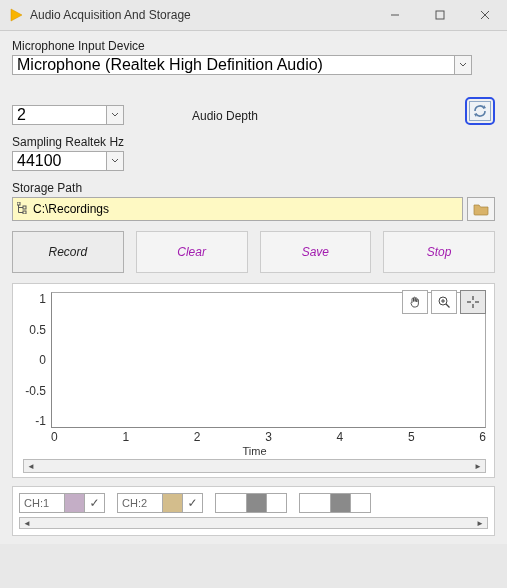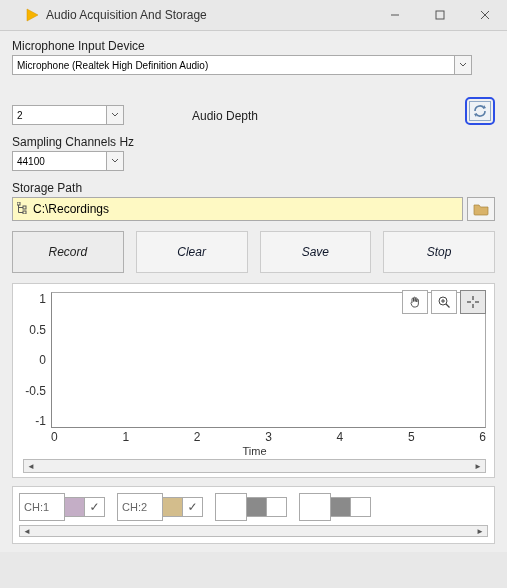--- a/index.html
+++ b/index.html
@@ -1,54 +1,54 @@
 <!DOCTYPE html>
 <html><head>
 <meta charset="utf-8">
 <style>
   * { box-sizing: border-box; margin: 0; padding: 0; font-family: 'Segoe UI', Tahoma, sans-serif; font-size: 12px; }
   body { background: #e8e8e8; width: 507px; height: 588px; overflow: hidden; }
-  .titlebar { height: 30px; background: #e8e8e8; display: flex; align-items: center; padding-left: 24px; }
+  .titlebar { height: 30px; background: #e8e8e8; display: flex; align-items: center; padding-left: 8px; }
   .title-icon { width: 16px; height: 16px; margin-right: 6px; }
   .title-text { flex: 1; font-size: 12px; color: #333; }
   .win-btns { display: flex; height: 100%; }
   .win-btn { width: 45px; display: flex; align-items: center; justify-content: center; color: #555; }
   .content { padding: 8px 12px; background: #eeeeee; border-top: 1px solid #ccc; }
   .label { font-size: 12px; color: #222; margin-bottom: 2px; display: block; }
   .row { display: flex; align-items: flex-end; gap: 24px; margin-bottom: 10px; }
   .field { display: flex; flex-direction: column; }
   .select-wrap { position: relative; display: inline-flex; align-items: center; background: #fff; border: 1px solid #aaa; height: 20px; }
   .select-wrap.wide { width: 460px; }
   .select-wrap.small { width: 112px; }
   .select-wrap.med { width: 118px; }
-  .select-wrap input { border: none; outline: none; padding: 0 4px; height: 100%; width: calc(100% - 17px); font-size: 10px; background: transparent; }
+  .select-wrap input { border: none; outline: none; padding: 0 4px; height: 100%; width: calc(100% - 17px); font-size: 16px; background: transparent; }
   .select-caret { width: 17px; height: 100%; border-left: 1px solid #aaa; background: #f4f4f4; display: flex; align-items: center; justify-content: center; position: absolute; right: 0; top: 0; }
   .refresh-box { margin-left: auto; border: 2px solid #2c4fe6; border-radius: 5px; padding: 2px; background: #f0f0f0; align-self: flex-start; margin-top: 12px; }
   .refresh-inner { width: 22px; height: 20px; display: flex; align-items: center; justify-content: center; border: 1px solid #8fa8c7; background: #eef2f6; }
   .path-row { display: flex; align-items: center; gap: 4px; margin-bottom: 10px; }
   .path-input { flex: 1; height: 24px; background: #fef9c3; border: 1px solid #aaa; display: flex; align-items: center; padding: 0 4px; gap: 4px; }
   .folder-btn { width: 28px; height: 24px; border: 1px solid #aaa; background: #f4f4f4; display: flex; align-items: center; justify-content: center; }
   .btn-row { display: flex; gap: 12px; margin-bottom: 10px; }
   .btn { flex: 1; height: 42px; background: #f4f4f4; border: 1px solid #ccc; display: flex; align-items: center; justify-content: center; font-size: 12px; color: #222; font-style: italic; }
   .btn.active { border: 1px solid #b0b0b0; background: #ececec; font-weight: 500; }
-  .btn.disabled { color: #0f172a; }
+  .btn.disabled { color: #a21caf; }
   .chart-panel { background: #fff; border: 1px solid #ccc; padding: 8px 8px 4px 10px; position: relative; margin-bottom: 8px; }
   .chart-tools { position: absolute; top: 6px; right: 8px; display: flex; gap: 3px; z-index: 2; }
   .tool { width: 26px; height: 24px; border: 1px solid #aaa; background: #fefefe; display: flex; align-items: center; justify-content: center; }
   .tool.active { background: #e8e8e8; border-color: #888; }
   .chart-body { display: flex; height: 136px; }
   .y-axis { display: flex; flex-direction: column; justify-content: space-between; align-items: flex-end; padding-right: 5px; width: 28px; font-size: 11px; color: #333; }
   .plot-area { flex: 1; border: 1px solid #888; border-right-color: #aaa; border-top-color: #aaa; position: relative; background: #fff; }
   .x-axis { display: flex; justify-content: space-between; padding: 2px 0 0 28px; font-size: 11px; color: #333; }
   .x-label { text-align: center; font-size: 11px; color: #333; padding-top: 1px; }
   .hscroll { display: flex; align-items: center; height: 14px; border: 1px solid #bbb; background: #f0f0f0; margin-top: 2px; }
   .hscroll .arrow { width: 14px; display: flex; align-items: center; justify-content: center; font-size: 8px; color: #555; }
   .hscroll .track { flex: 1; height: 100%; }
   .legend-item { display: flex; align-items: center; gap: 0; }
-  .legend-name { height: 28px; width: 46px; border: 1px solid #aaa; background: #fff; display: flex; align-items: center; padding: 0 4px; font-size: 11px; color: #666; }
+  .legend-name { height: 20px; width: 46px; border: 1px solid #aaa; background: #fff; display: flex; align-items: center; padding: 0 4px; font-size: 11px; color: #666; }
   .legend-name.empty { width: 32px; }
   .swatch { width: 20px; height: 20px; border: 1px solid #aaa; border-left: none; }
   .check { width: 20px; height: 20px; border: 1px solid #aaa; border-left: none; display: flex; align-items: center; justify-content: center; font-size: 12px; color: #555; background: #fff; }
   .leg-scroll { display: flex; align-items: center; height: 12px; border: 1px solid #bbb; background: #f0f0f0; margin-top: 4px; }
   .leg-scroll .arrow { width: 14px; display: flex; align-items: center; justify-content: center; font-size: 8px; color: #555; }
   .leg-scroll .track { flex: 1; }
   svg.caret { width: 8px; height: 6px; }
 </style>
 </head>
 <body>
@@ -114,21 +114,21 @@
           <path d="M 3 7 A 5 5 0 0 1 12 4" fill="none" stroke="#5b7fa8" stroke-width="1.6"></path>
           <polygon points="12,1 14,4 11,5" fill="#5b7fa8"></polygon>
           <path d="M 13 7 A 5 5 0 0 1 4 10" fill="none" stroke="#5b7fa8" stroke-width="1.6"></path>
           <polygon points="4,13 2,10 5,9" fill="#5b7fa8"></polygon>
         </svg>
       </div>
     </div>
   </div>
 
   <div class="field" style="margin-bottom:10px">
-    <span class="label">Sampling Channels Hz</span>
+    <span class="label">Sampling Realtek Hz</span>
     <div class="select-wrap small">
       <input value="44100" style="">
       <span class="select-caret">
           <svg class="caret" viewBox="0 0 8 6">
             <polyline points="1,1 4,4 7,1" fill="none" stroke="#555" stroke-width="1"></polyline>
           </svg>
         </span>
     </div>
   </div>
 

